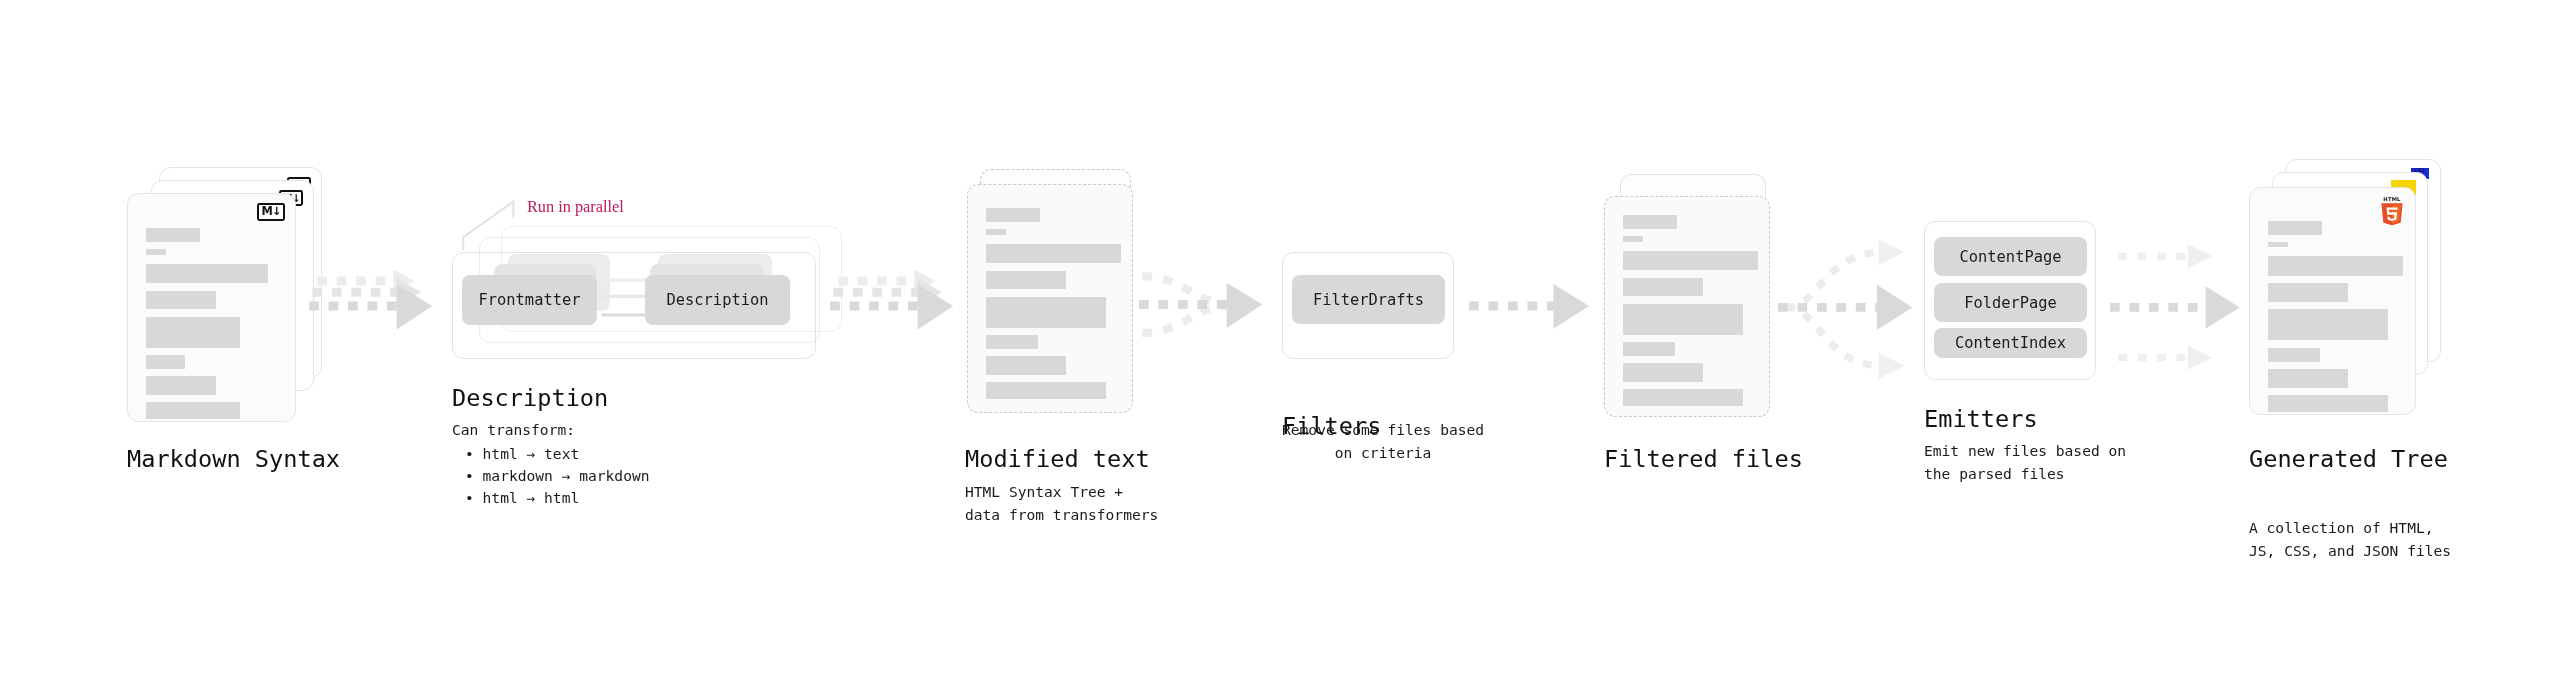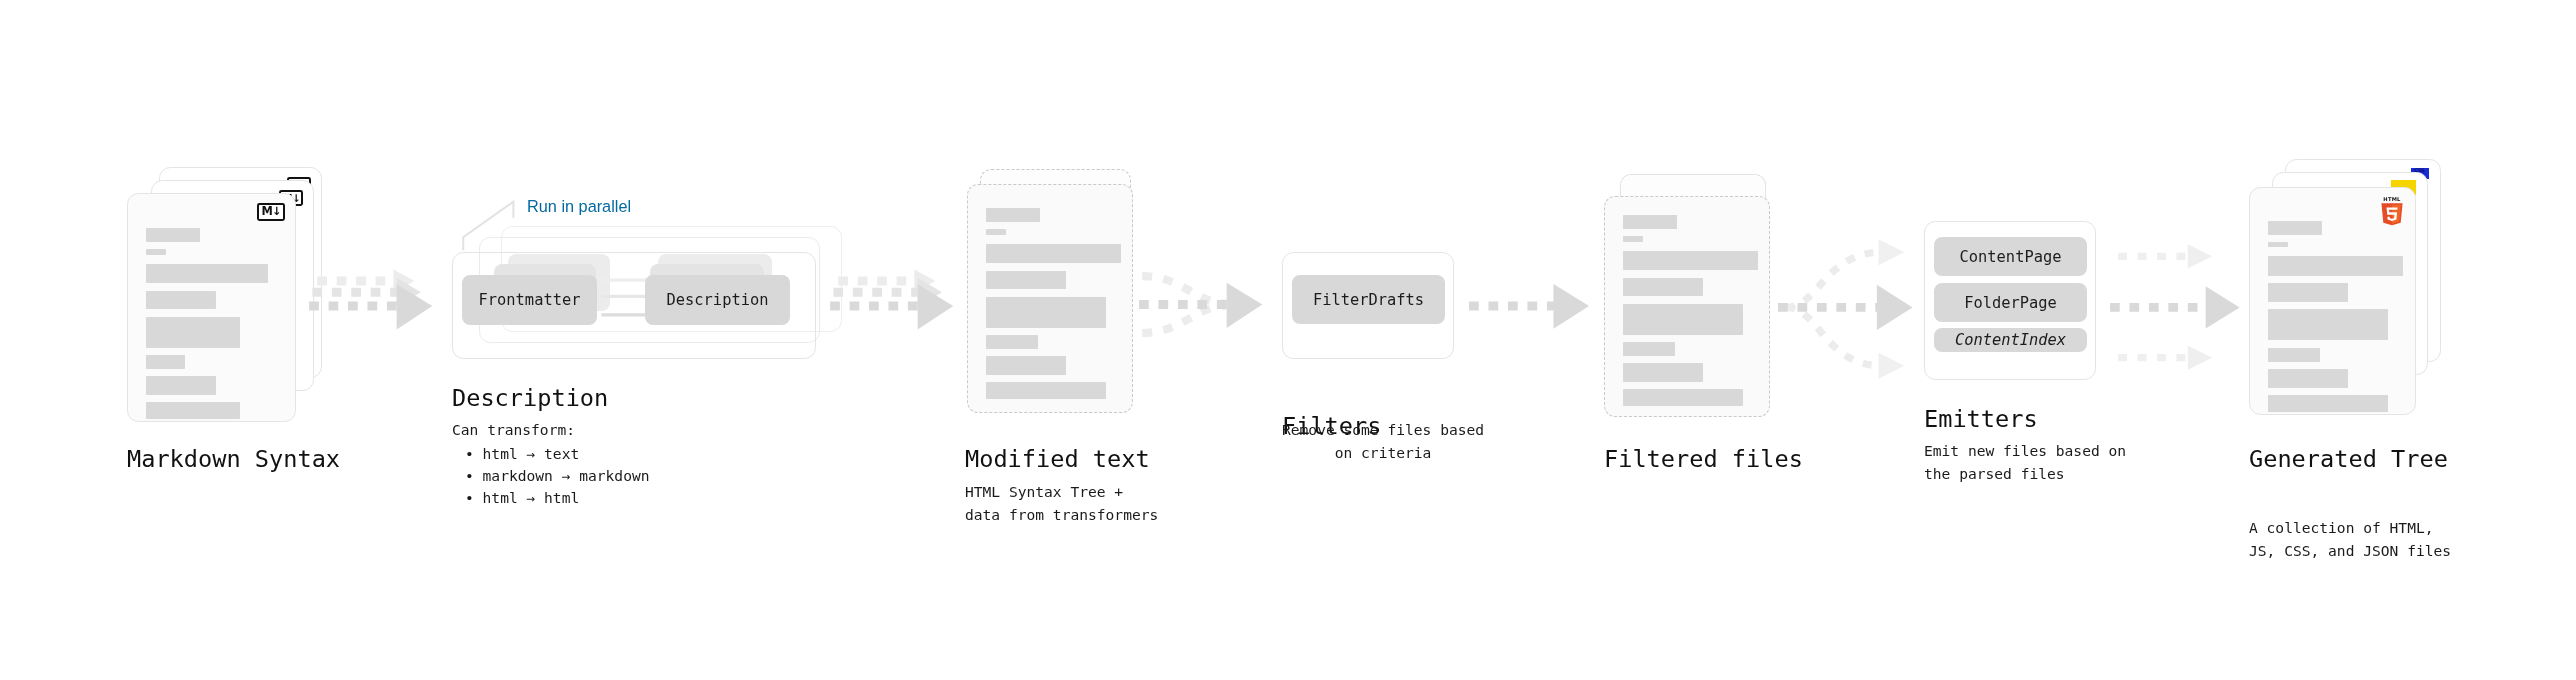--- a/index.html
+++ b/index.html
@@ -86,23 +86,23 @@
     position: absolute;
     font-family: "DejaVu Sans Mono", "Liberation Mono", monospace;
     font-size: 14.6px;
     line-height: 1.55;
     color: #1a1a1a;
     white-space: pre;
   }
   .cap-sub.list { line-height: 1.62; }
   .parallel-label {
     position: absolute;
-    font-family: Liberation Sans, sans-serif;
+    font-family: Liberation Serif, serif;
     font-size: 16.3px;
-    color: #0369a1;
+    color: #be185d;
     white-space: nowrap;
   }
   svg { position: absolute; overflow: visible; }
 </style>
 </head>
 <body>
 
 <div id="stage">
 
   <div>
@@ -267,21 +267,21 @@
     <g stroke="#d9d9d9" stroke-width="11" stroke-dasharray="12 12" fill="none">
       <line x1="0" y1="88" x2="126" y2="88"></line>
     </g>
     <polygon points="122,60 122,116 166,88" fill="#d9d9d9"></polygon>
   </svg>
 
   <div>
     <div class="groupbox" style="left:1924px; top:221px; width:172px; height:159px;"></div>
     <div class="chip" style="left:1934px; top:237px; width:153px; height:39px;">ContentPage</div>
     <div class="chip" style="left:1934px; top:283px; width:153px; height:39px;">FolderPage</div>
-    <div class="chip" style="left:1934px; top:328px; width:153px; height:24px;font-style:italic;">ContentIndex</div>
+    <div class="chip" style="left:1934px; top:328px; width:153px; height:30px;">ContentIndex</div>
     <div class="cap-title" style="left:1924px; top:405px;">Emitters</div>
     <div class="cap-sub" style="left:1924px; top:440px;">Emit new files based on
 the parsed files</div>
   </div>
 
   <svg class="abs" style="left:2110px; top:236px; width:154px; height:146px;" viewBox="0 0 190 180" width="154" height="146">
     <g stroke="#efefef" stroke-width="9" stroke-dasharray="11 13" fill="none">
       <line x1="10" y1="25" x2="100" y2="25"></line>
     </g>
     <polygon points="96,10 96,40 126,25" fill="#efefef"></polygon>

